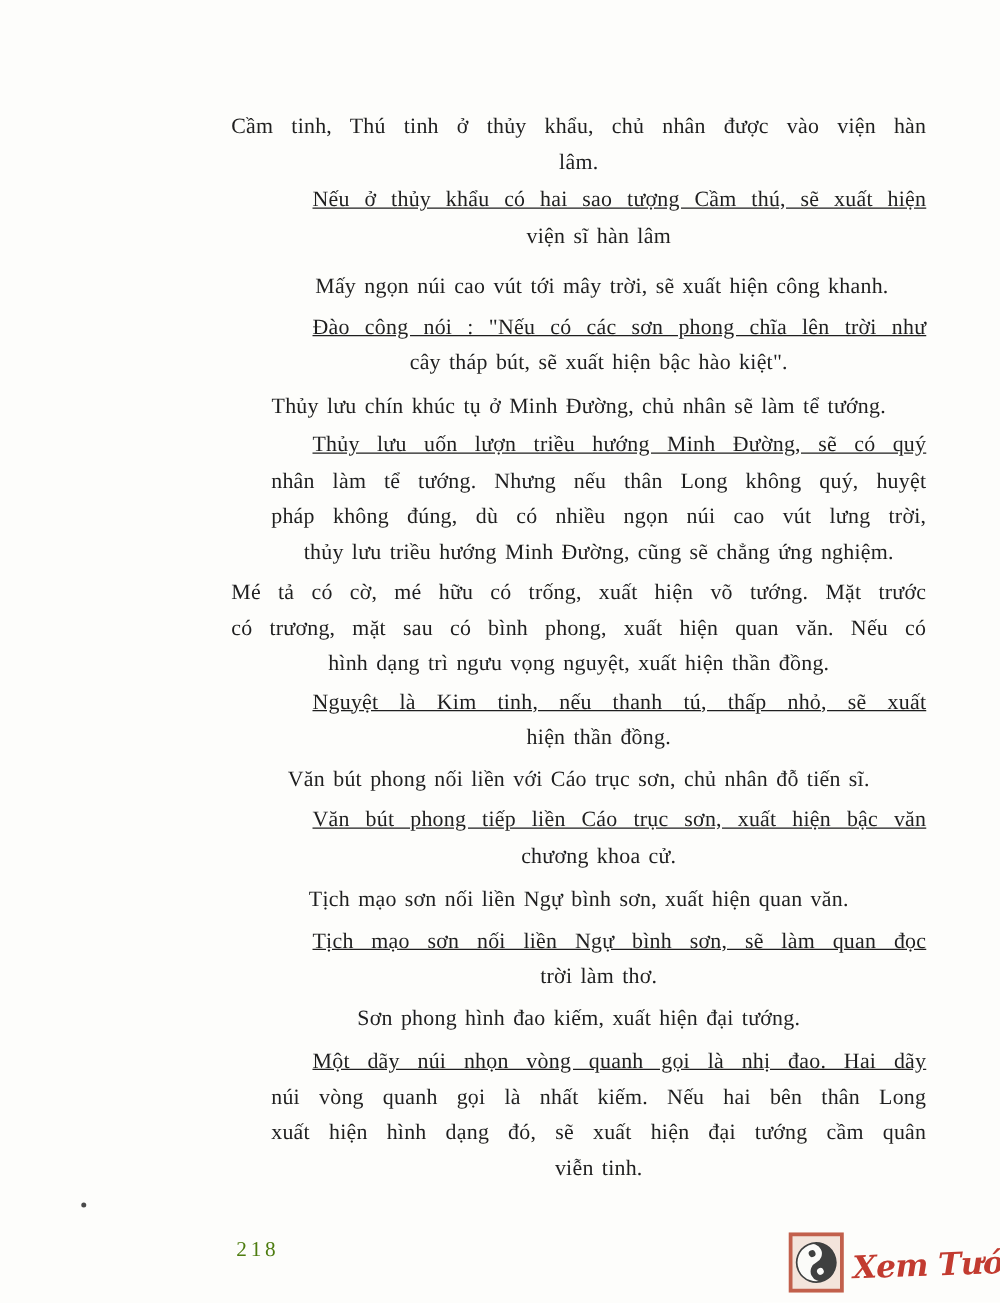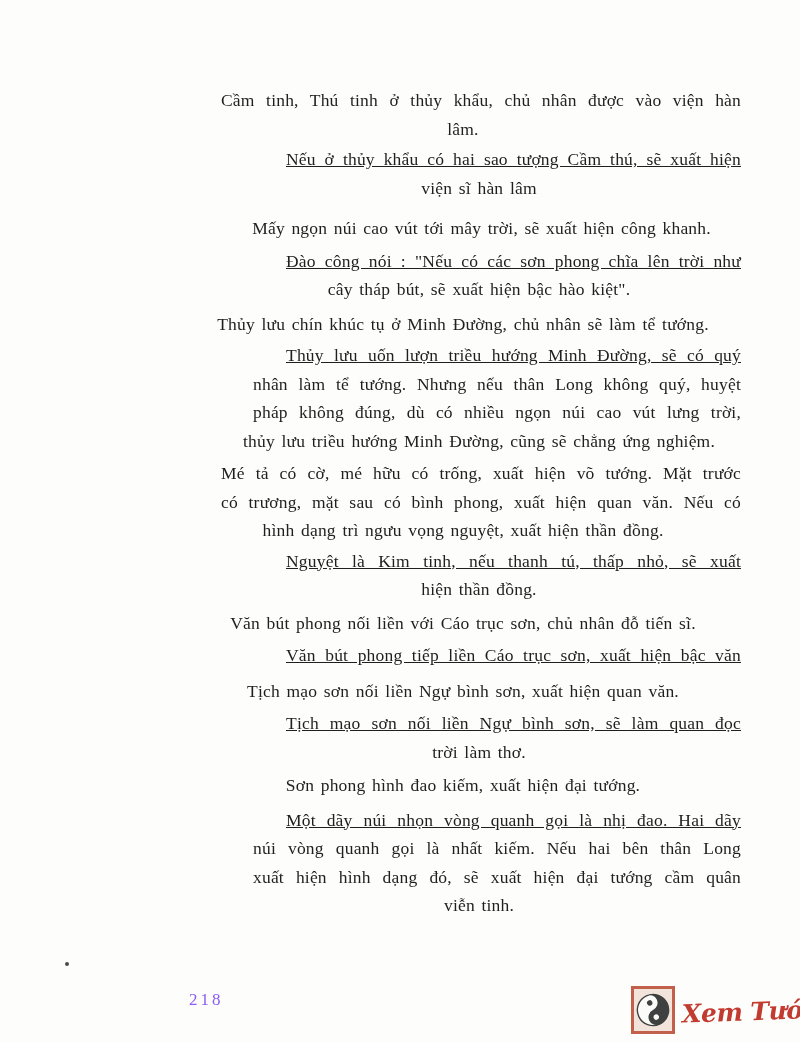--- a/index.html
+++ b/index.html
@@ -24,30 +24,29 @@
     letter-spacing:0.2px;
   }
   .p { margin:0; }
   .p.commentary { margin-left:32px; }
   .p.stmt-indent { margin-left:37px; }
   .line { white-space:nowrap; text-align:center; }
   .line.just {
     white-space:normal;
     text-align:justify;
     text-align-last:justify;
-    margin-left:36px;
   }
   .commentary .line.first { padding-left:33px;text-decoration:underline; }
 
   .page-number {
     position:absolute;
     left:189px; top:990px;
     font-size:17px;
     letter-spacing:3px;
-    color:#8b5cf6;
+    color:#4d7c0f;
   }
   .speck {
     position:absolute;
     left:65px; top:962px;
     width:4px; height:4px;
     border-radius:50%;
     background:#4a4a4a;
   }
   .watermark {
     position:absolute;
@@ -123,20 +122,21 @@
       <div class="line first just">Nguyệt là Kim tinh, nếu thanh tú, thấp nhỏ, sẽ xuất</div>
       <div class="line">hiện thần đồng.</div>
     </div>
 
     <div class="p statement" style="margin-bottom:4px">
       <div class="line">Văn bút phong nối liền với Cáo trục sơn, chủ nhân đỗ tiến sĩ.</div>
     </div>
 
     <div class="p commentary" style="margin-bottom:7px">
       <div class="line first just">Văn bút phong tiếp liền Cáo trục sơn, xuất hiện bậc văn</div>
+      <div class="line">chương khoa cử.</div>
     </div>
 
     <div class="p statement" style="margin-bottom:4px">
       <div class="line">Tịch mạo sơn nối liền Ngự bình sơn, xuất hiện quan văn.</div>
     </div>
 
     <div class="p commentary" style="margin-bottom:5px">
       <div class="line first just">Tịch mạo sơn nối liền Ngự bình sơn, sẽ làm quan đọc</div>
       <div class="line">trời làm thơ.</div>
     </div>

